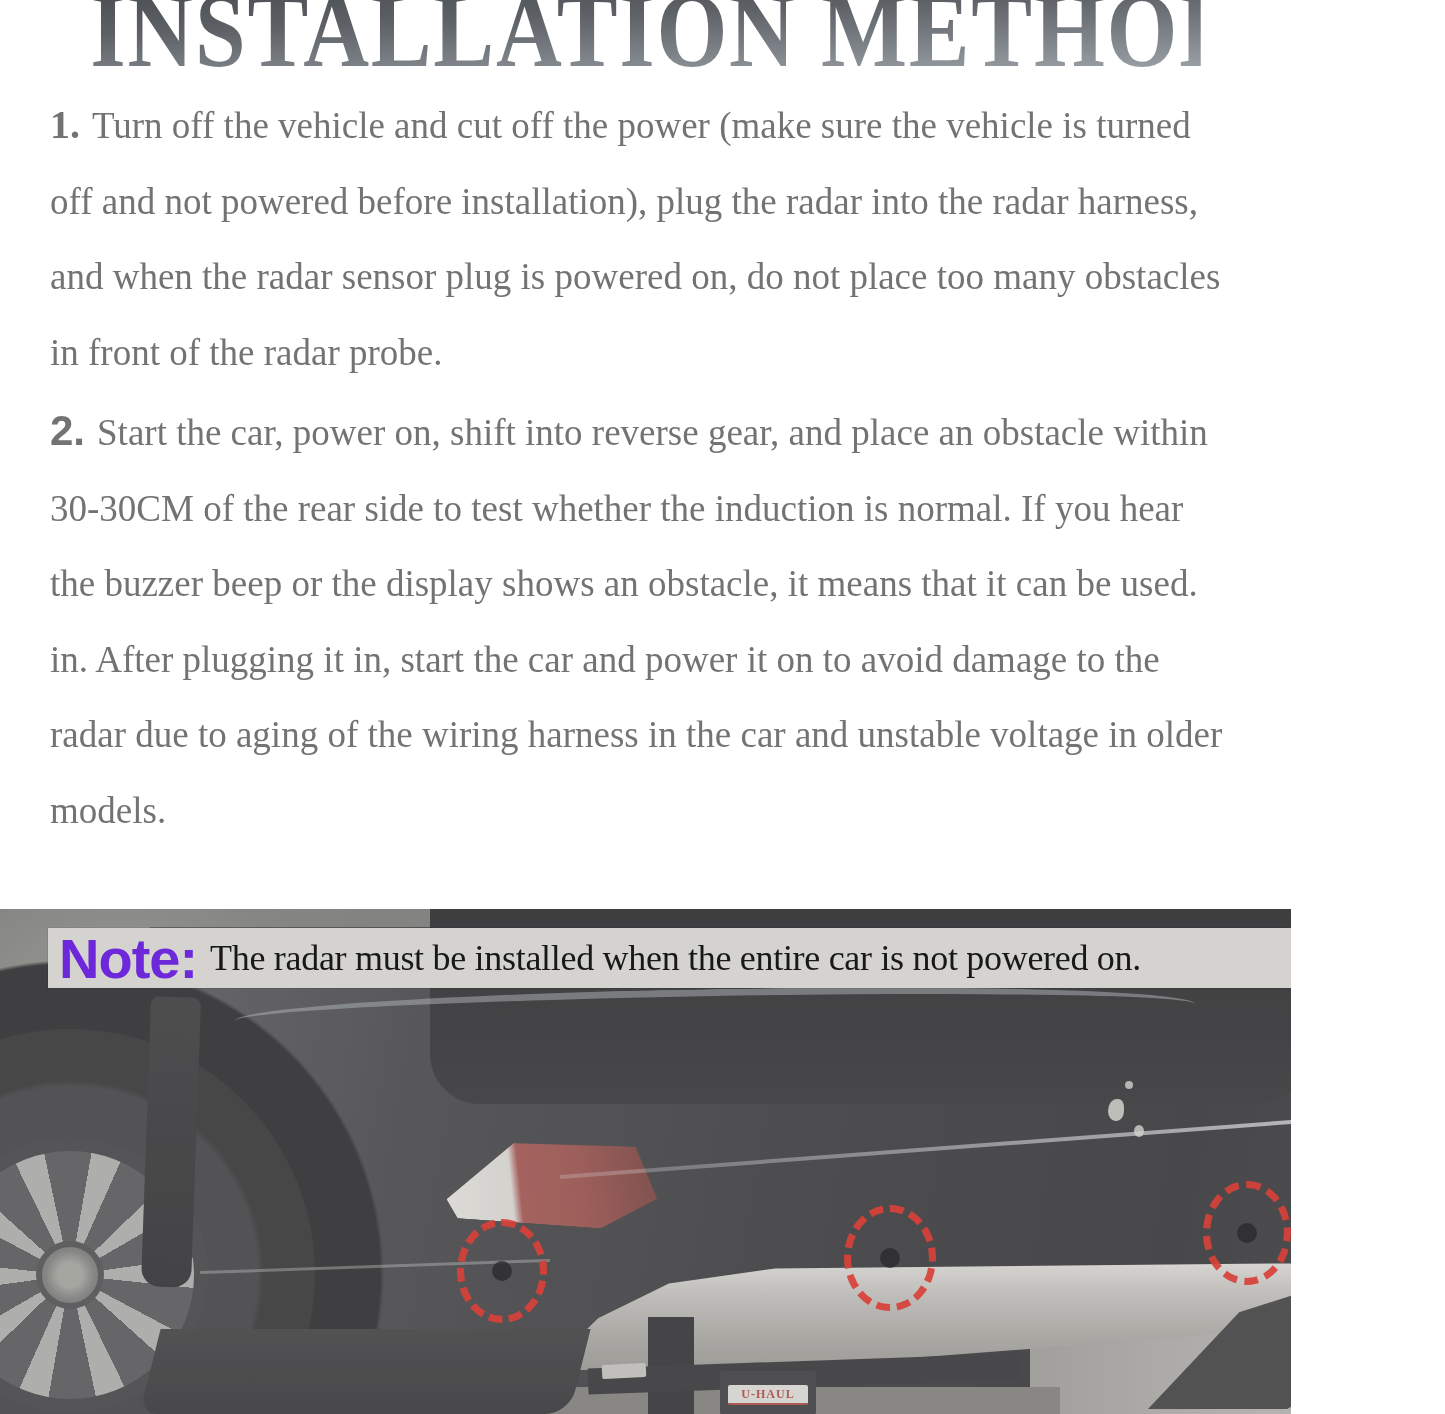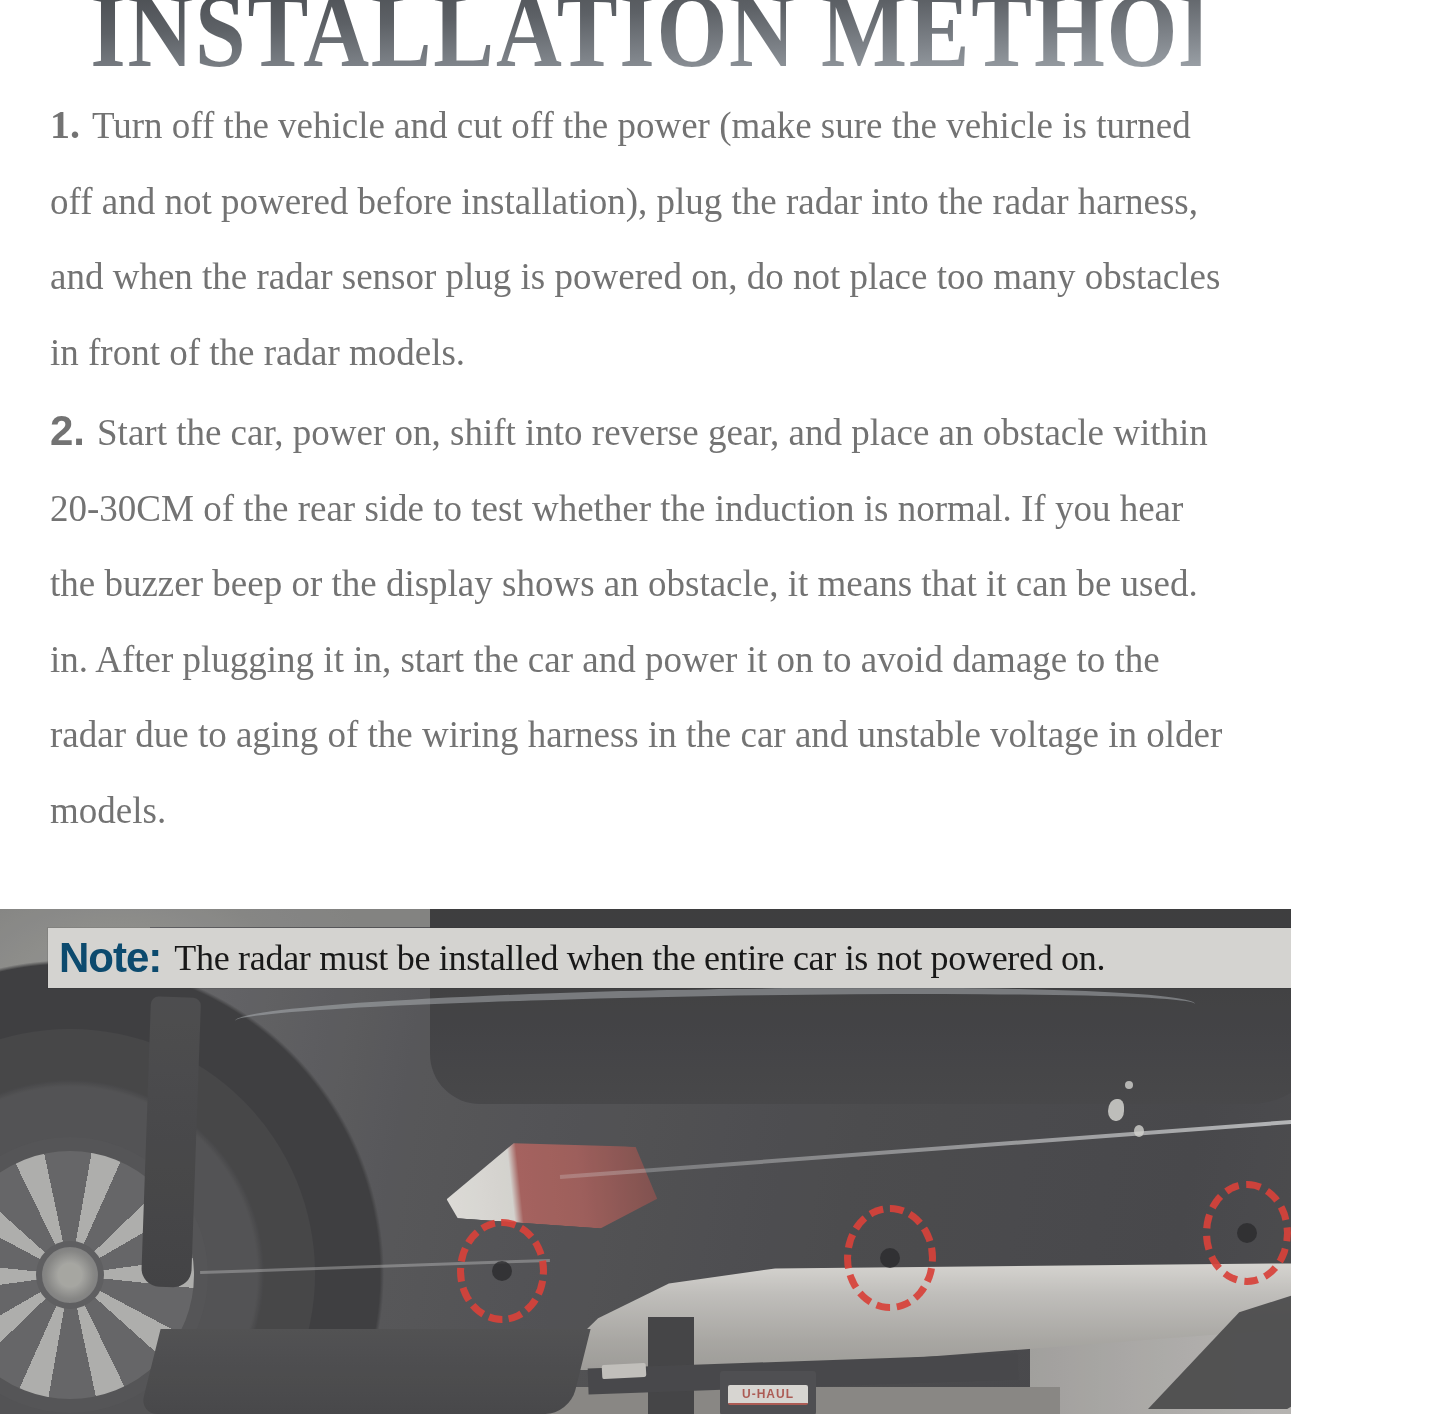--- a/index.html
+++ b/index.html
@@ -19,21 +19,21 @@
   .line{line-height:75.5px;white-space:nowrap;}
   .para + .para{margin-top:3px;}
   .stepnum{margin-right:12px;}
   .para[data-step="0"] .stepnum{font-family:"Liberation Serif",serif;font-weight:bold;font-size:40px;}
   .para[data-step="1"] .stepnum{font-family:"Liberation Sans",sans-serif;font-weight:bold;font-size:42px;}
 
   
   .notebar{position:absolute;left:48px;top:928px;width:1246px;height:60px;background:#d4d3d0;
     z-index:5;display:flex;align-items:center;padding-left:11px;box-sizing:border-box;
     box-shadow:0 0 0 1px rgba(0,0,0,.07);}
-  .notelabel{font-family:"Liberation Sans",sans-serif;font-weight:bold;font-size:42px;color:#0c4a6e;
+  .notelabel{font-family:"Liberation Sans",sans-serif;font-weight:bold;font-size:56px;color:#6d28d9;
     margin-right:13px;letter-spacing:-1px;}
   .notetext{font-family:"Liberation Serif",serif;font-size:36px;color:#181818;white-space:nowrap;
     letter-spacing:-0.3px;}
 
   
   .photo{position:absolute;left:0;top:909px;width:1445px;height:505px;overflow:hidden;
     background:#6a6a68;z-index:1;}
   .photo *{position:absolute;}
 
   .ph-topleft-blob{left:-80px;top:-40px;width:440px;height:280px;
@@ -86,21 +86,21 @@
     clip-path:polygon(0 100%,6% 52%,14% 20%,26% 6%,100% 0,100% 52%,30% 96%,10% 100%);
     background:linear-gradient(180deg,#cfcdc8 0%,#b3b1ad 30%,#96948f 75%,#8a8884 100%);}
   .ph-undershadow{left:150px;top:420px;width:430px;height:85px;border-radius:0 0 24px 18px;
     background:linear-gradient(180deg,#2f2f31,#242426);transform:skewX(-14deg);}
 
   .ph-hitch-post{left:648px;top:408px;width:46px;height:100px;background:#202022;}
   .ph-hitch-bar{left:588px;top:452px;width:430px;height:26px;background:#242427;transform:rotate(-2deg);}
   .ph-hitch-box{left:720px;top:462px;width:96px;height:44px;background:#2c2c2f;border-radius:3px;}
   .ph-uhaul{left:728px;top:476px;width:80px;height:20px;background:#cfcdc8;border-radius:2px;
     display:flex;align-items:center;justify-content:center;
-    font-family:Liberation Sans, sans-serif;font-weight:bold;font-size:12px;letter-spacing:1px;
+    font-family:Liberation Serif, serif;font-weight:bold;font-size:12px;letter-spacing:1px;
     color:#9c3a32;border-bottom:2px solid #9c3a32;box-sizing:border-box;}
   .ph-sticker{left:602px;top:455px;width:44px;height:14px;background:#b5b3ae;border-radius:2px;transform:rotate(-3deg);}
 
   .ph-exhaust{left:1148px;top:382px;width:240px;height:118px;opacity:.9;
     clip-path:polygon(0 100%,38% 18%,66% 0,100% 52%,58% 100%);background:#232325;}
   .ph-leaf1{left:1378px;top:390px;width:26px;height:18px;background:#75503c;border-radius:60% 40% 55% 45%;opacity:.85;}
   .ph-leaf2{left:1398px;top:408px;width:12px;height:10px;background:#6b4a38;border-radius:50%;opacity:.8;}
 
   .ph-veil{left:0;top:0;width:100%;height:100%;background:rgba(255,255,255,.17);}
 
@@ -114,25 +114,25 @@
 
 <div class="page">
 
   <h1 class="title">INSTALLATION METHOD</h1>
 
   <div class="bodytext">
     <div class="para" data-step="0">
         <div class="line"><span class="stepnum">1.</span>Turn off the vehicle and cut off the power (make sure the vehicle is turned</div>
         <div class="line">off and not powered before installation), plug the radar into the radar harness,</div>
         <div class="line">and when the radar sensor plug is powered on, do not place too many obstacles</div>
-        <div class="line">in front of the radar models.</div>
+        <div class="line">in front of the radar probe.</div>
       </div>
     <div class="para" data-step="1">
         <div class="line"><span class="stepnum">2.</span>Start the car, power on, shift into reverse gear, and place an obstacle within</div>
-        <div class="line">20-30CM of the rear side to test whether the induction is normal. If you hear</div>
+        <div class="line">30-30CM of the rear side to test whether the induction is normal. If you hear</div>
         <div class="line">the buzzer beep or the display shows an obstacle, it means that it can be used.</div>
         <div class="line">in. After plugging it in, start the car and power it on to avoid damage to the</div>
         <div class="line">radar due to aging of the wiring harness in the car and unstable voltage in older</div>
         <div class="line">models.</div>
       </div>
   </div>
 
   <div class="photo">
     <div class="ph-topleft-blob"></div>
     <div class="ph-ground-right"></div>

